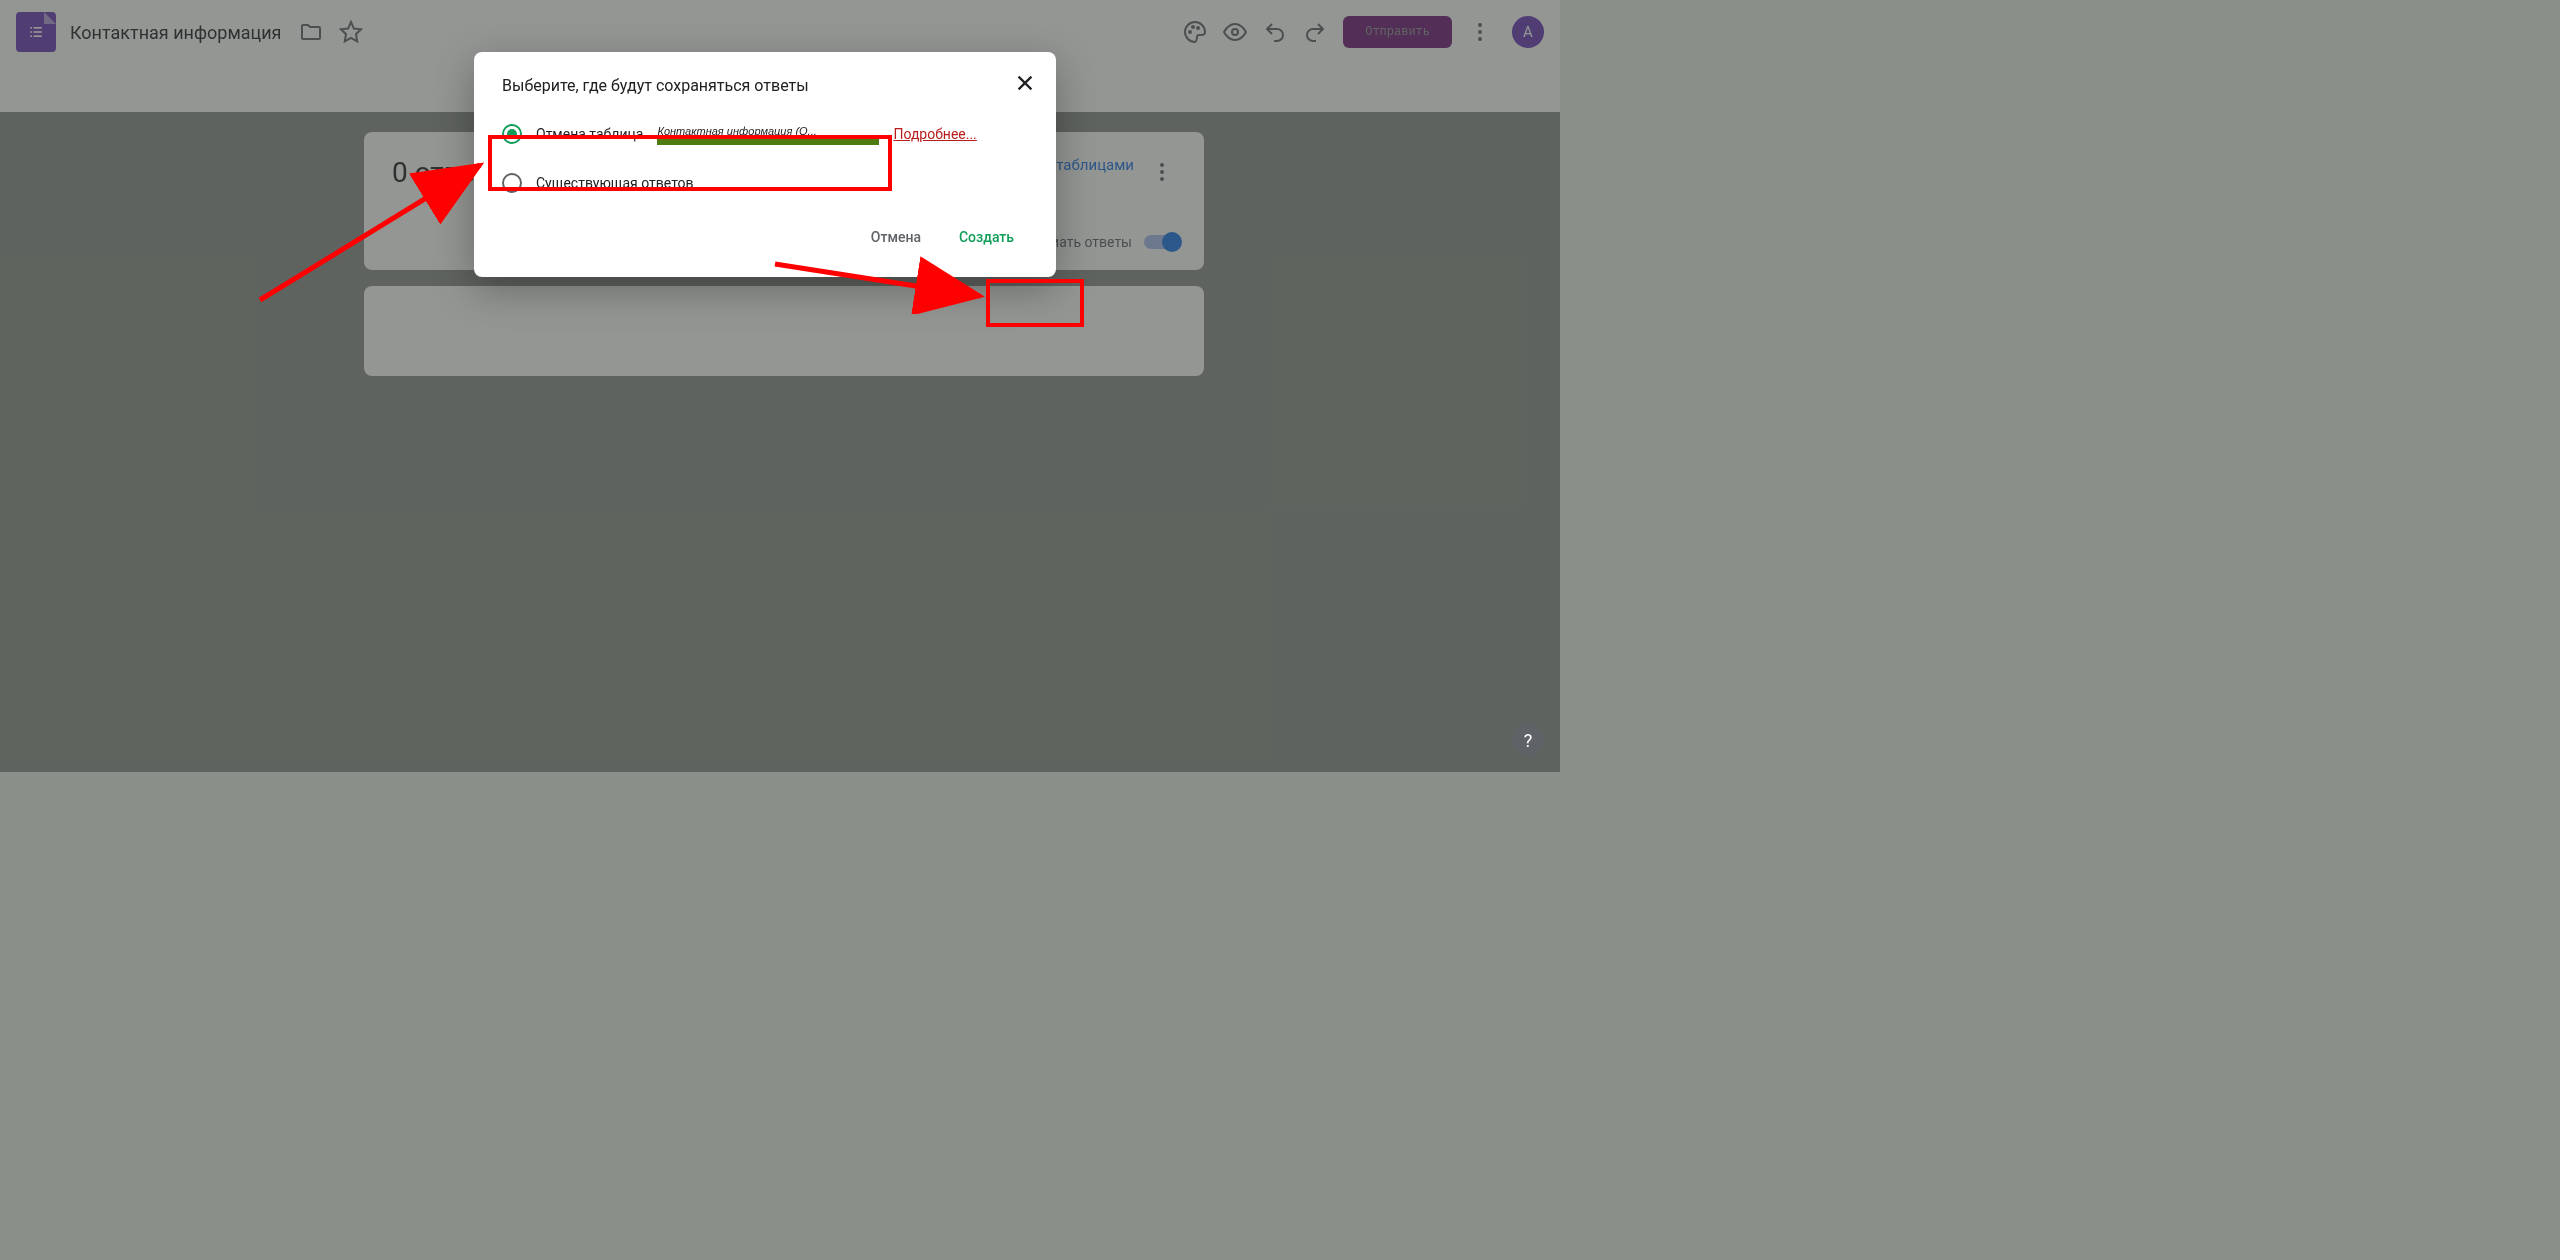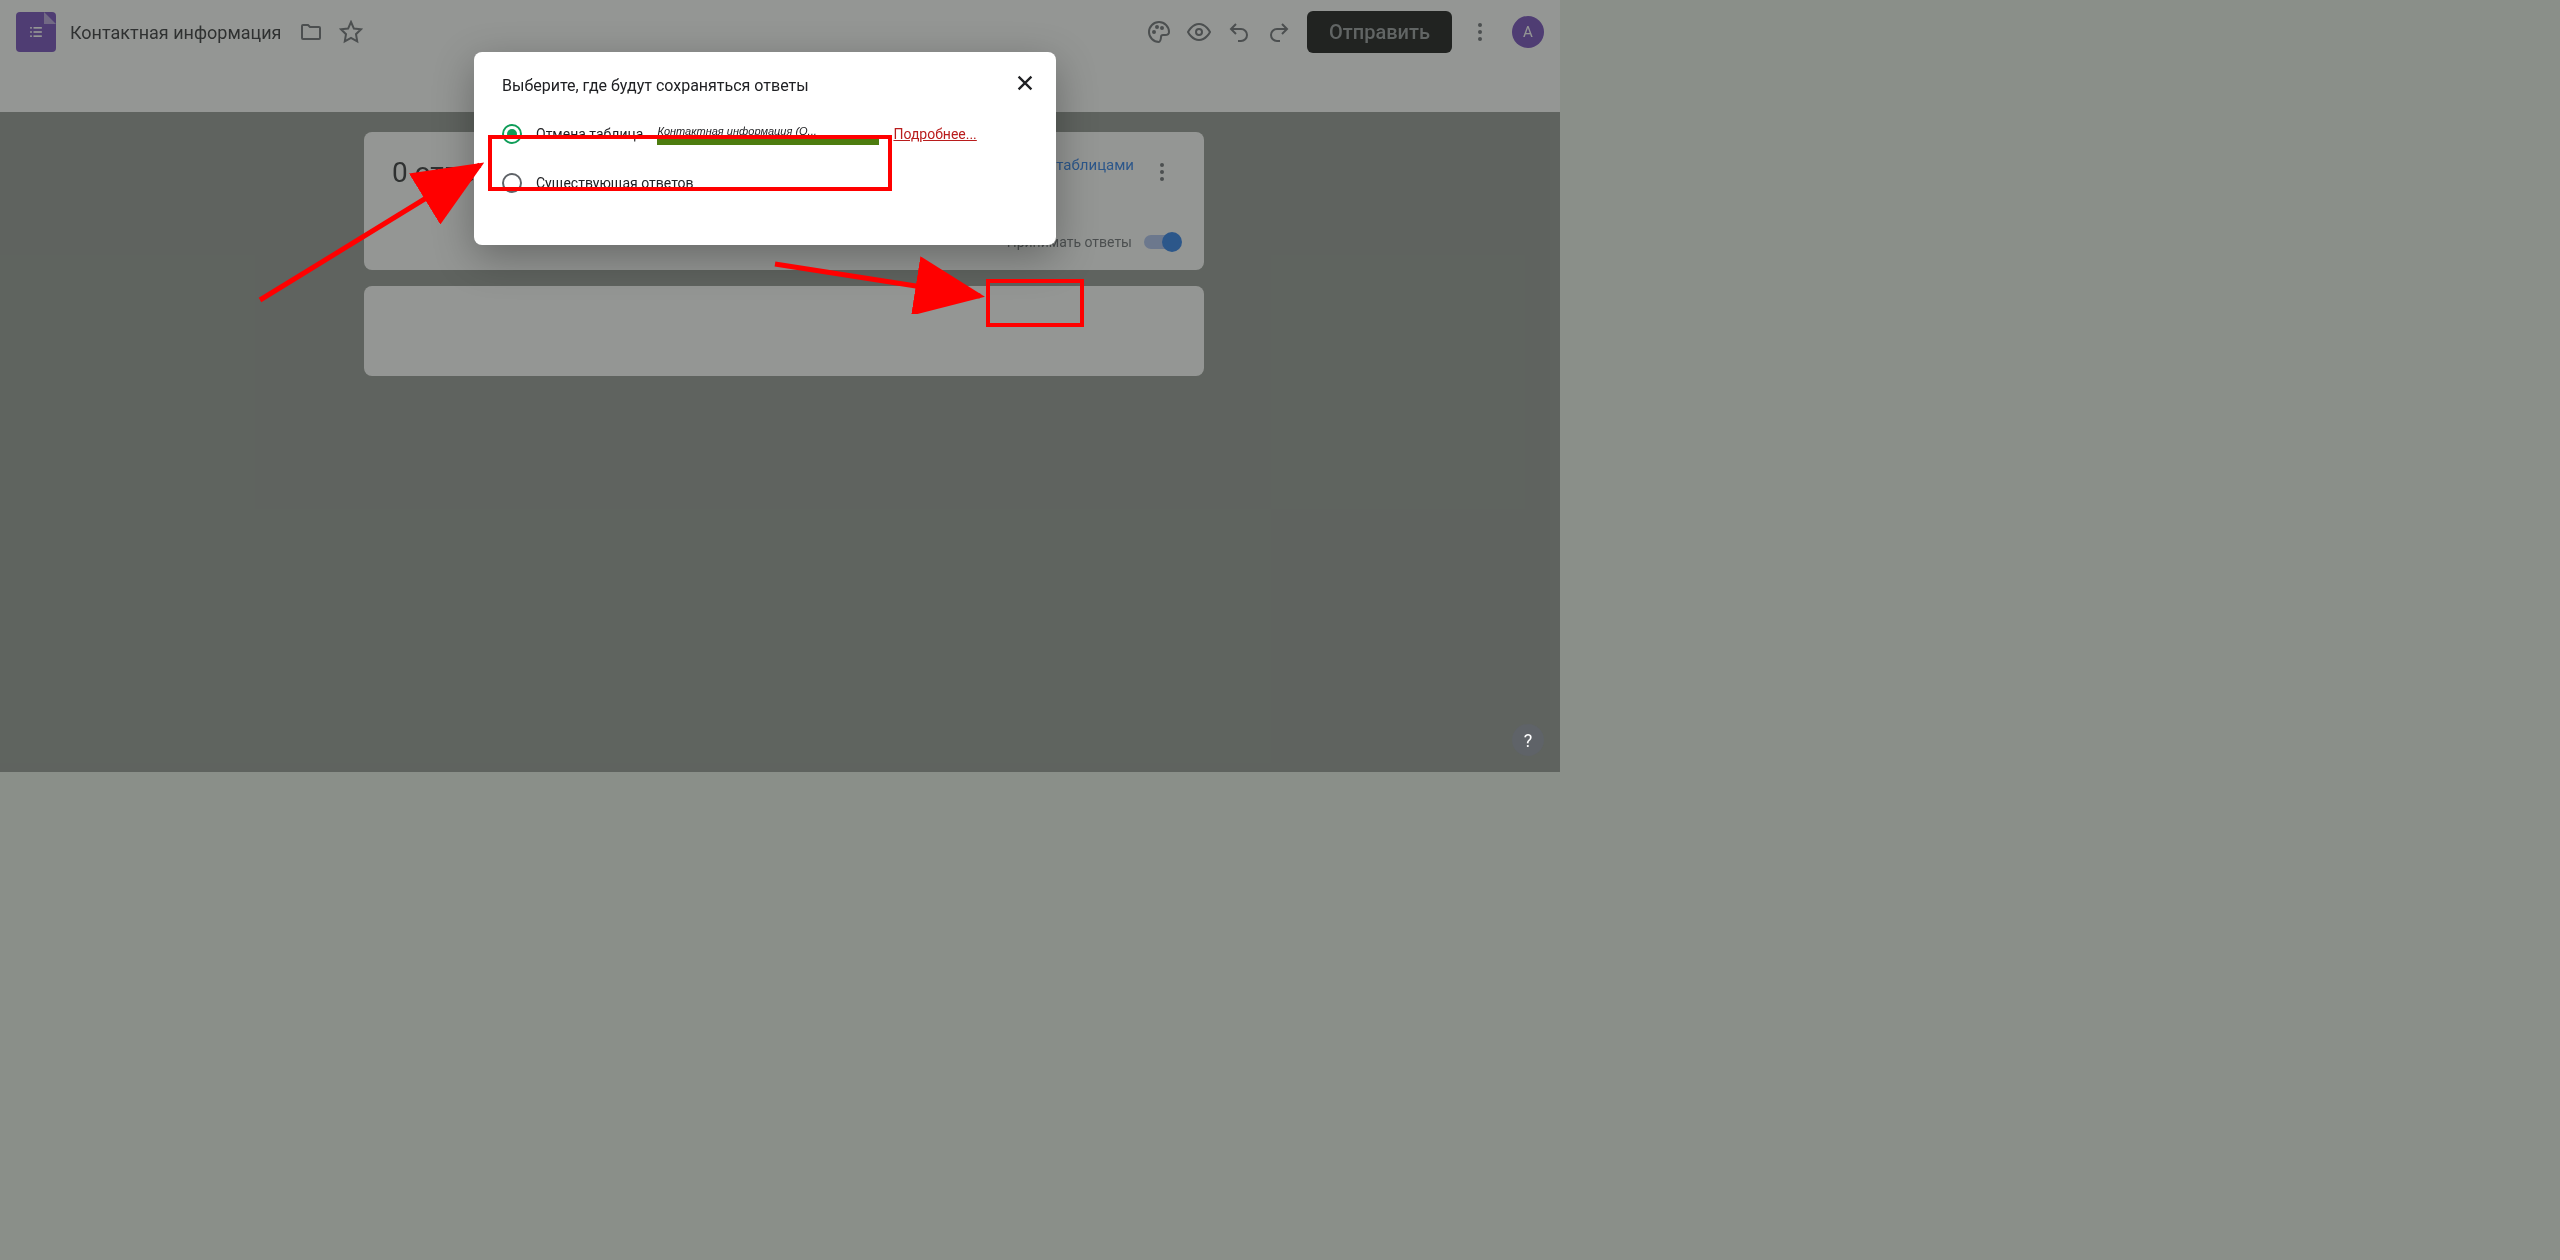--- a/index.html
+++ b/index.html
@@ -51,28 +51,29 @@
 .tb-icon {
   width: 40px; height: 40px;
   display: flex; align-items: center; justify-content: center;
   cursor: pointer;
   border-radius: 50%;
   color: #5f6368;
 }
 .tb-icon svg { width: 24px; height: 24px; }
 .tb-spacer { flex: 1; }
 .send-btn {
-  background: #000000;
+  background: #701a75;
   color: #8f9296;
   padding: 9px 22px;
   border-radius: 6px;
-  font-size: 20px;
+  font-size: 12px;
   font-weight: 500;
   margin: 0 8px;
   cursor: not-allowed;
+  font-family: Liberation Mono, monospace;
 }
 .avatar {
   width: 32px; height: 32px;
   border-radius: 50%;
   background: #673ab7;
   color: #fff;
   display: flex; align-items: center; justify-content: center;
   font-size: 15px;
   margin-left: 12px;
 }
@@ -324,20 +325,24 @@
   <div class="radio-row">
     <div class="radio selected"></div>
     <div class="radio-label">Отмена таблица</div>
     <input class="sheet-name-input" value="Контактная информация (О..." style="">
     <a class="learn-more">Подробнее...</a>
   </div>
   <div class="radio-row">
     <div class="radio"></div>
     <div class="radio-label">Существующая ответов</div>
   </div>
+  <div class="dialog-actions">
+    <div class="dlg-btn dlg-cancel">Отмена</div>
+    <div class="dlg-btn dlg-create">Создать</div>
+  </div>
 </div>
 
 <div class="anno-box box1"></div>
 <div class="anno-box box2"></div>
 
 <svg class="arrow-svg" style="top:140px; left:250px;" width="250" height="170">
   <defs>
       <marker id="ah1" markerWidth="14" markerHeight="12" refX="13" refY="6" orient="auto">
         <path d="M0,0 L14,6 L0,12 Z" fill="#ff0000"></path>
       </marker>

